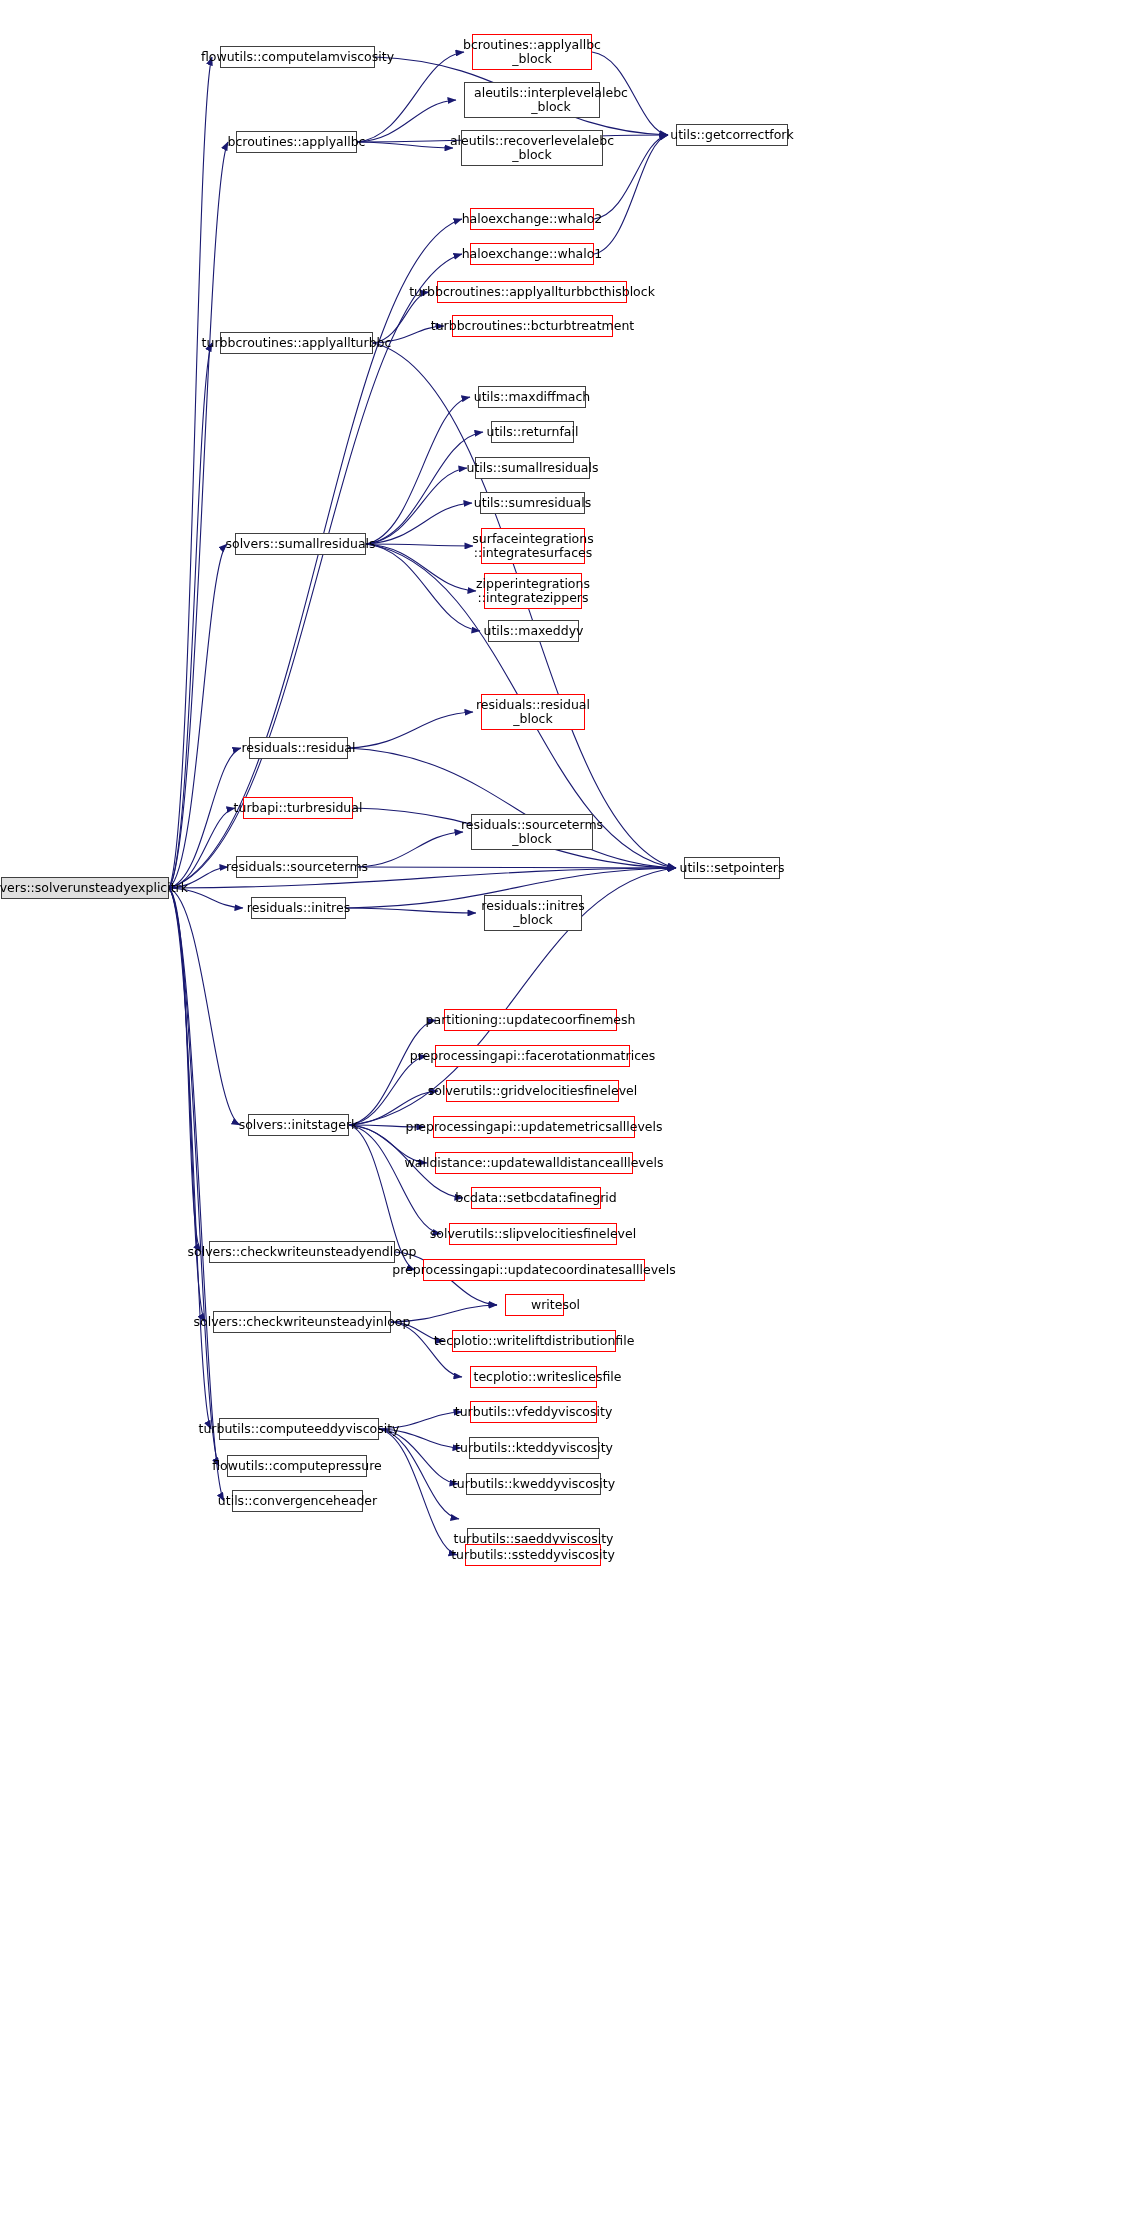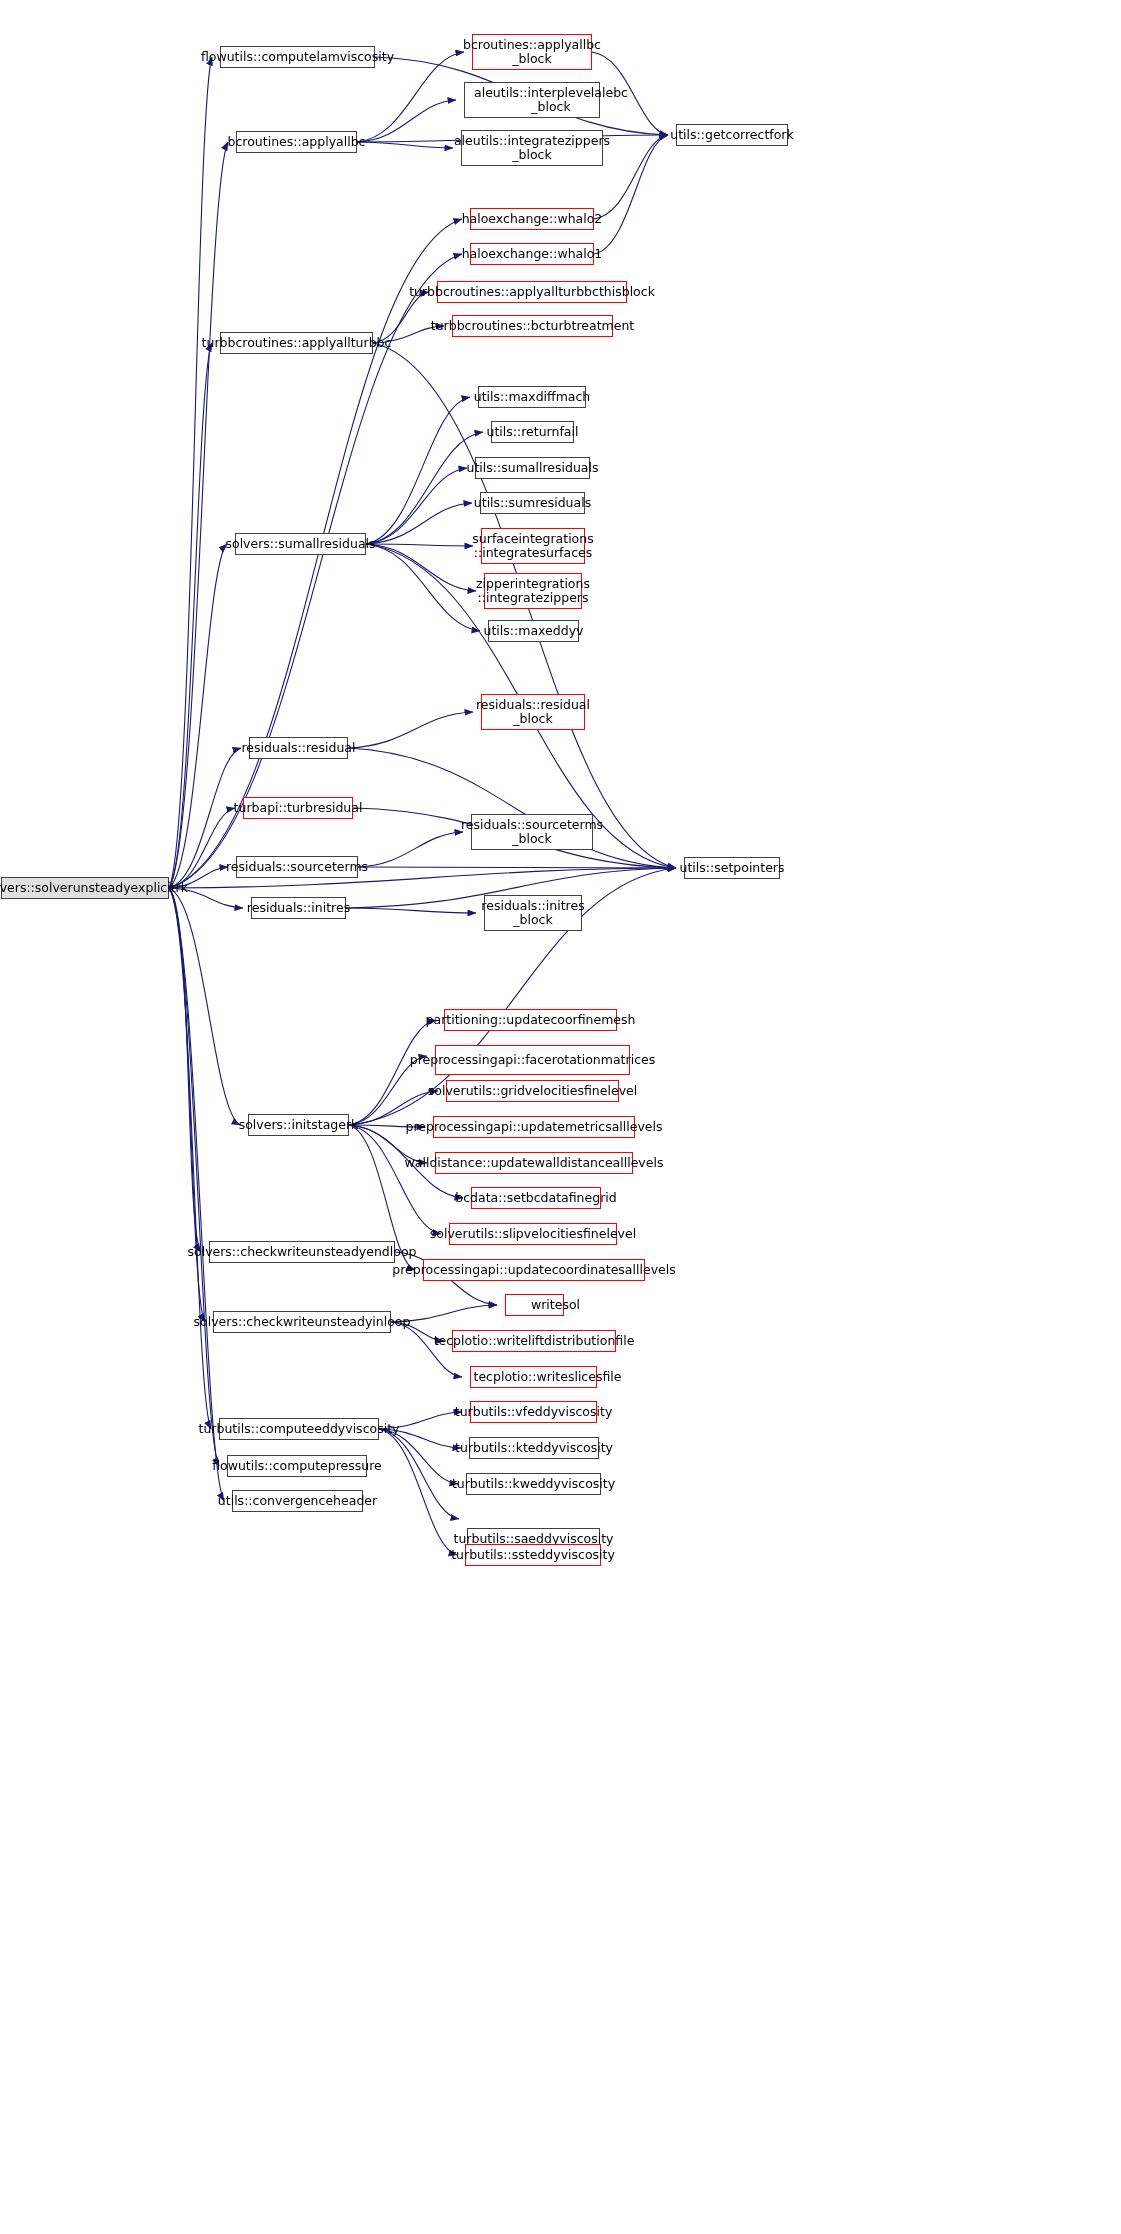--- a/index.html
+++ b/index.html
@@ -87,21 +87,21 @@
         <path d="M379,1429 C417.7,1436.56 426.3,1547.44 457,1555" marker-end="url(#ah)"></path>
       </g>
   </svg>
   <div id="node-layer">
       <div class="node root" style="left: 1px; top: 877px; width: 168px; height: 22px;">solvers::solverunsteadyexplicitrk</div>
       <div class="node black" style="left: 220px; top: 46px; width: 155px; height: 22px;">flowutils::computelamviscosity</div>
       <div class="node red" style="left: 472px; top: 34px; width: 120px; height: 36px;">bcroutines::applyallbc
 _block</div>
       <div class="node black" style="left: 464px; top: 82px; width: 136px; height: 36px; padding-left: 38px;">aleutils::interplevelalebc
 _block</div>
-      <div class="node black" style="left: 461px; top: 130px; width: 142px; height: 36px;">aleutils::integratezippers
+      <div class="node black" style="left: 461px; top: 130px; width: 142px; height: 36px;">aleutils::recoverlevelalebc
 _block</div>
       <div class="node black" style="left: 676px; top: 124px; width: 112px; height: 22px;">utils::getcorrectfork</div>
       <div class="node black" style="left: 236px; top: 131px; width: 121px; height: 22px;">bcroutines::applyallbc</div>
       <div class="node red" style="left: 470px; top: 208px; width: 124px; height: 22px;">haloexchange::whalo2</div>
       <div class="node red" style="left: 470px; top: 243px; width: 124px; height: 22px;">haloexchange::whalo1</div>
       <div class="node red" style="left: 437px; top: 281px; width: 190px; height: 22px;">turbbcroutines::applyallturbbcthisblock</div>
       <div class="node red" style="left: 452px; top: 315px; width: 161px; height: 22px;">turbbcroutines::bcturbtreatment</div>
       <div class="node black" style="left: 220px; top: 332px; width: 153px; height: 22px;">turbbcroutines::applyallturbbc</div>
       <div class="node black" style="left: 478px; top: 386px; width: 108px; height: 22px;">utils::maxdiffmach</div>
       <div class="node black" style="left: 491px; top: 421px; width: 83px; height: 22px;">utils::returnfail</div>
@@ -118,21 +118,21 @@
       <div class="node black" style="left: 249px; top: 737px; width: 99px; height: 22px;">residuals::residual</div>
       <div class="node red" style="left: 243px; top: 797px; width: 110px; height: 22px;">turbapi::turbresidual</div>
       <div class="node black" style="left: 471px; top: 814px; width: 122px; height: 36px;">residuals::sourceterms
 _block</div>
       <div class="node black" style="left: 684px; top: 857px; width: 96px; height: 22px;">utils::setpointers</div>
       <div class="node black" style="left: 236px; top: 856px; width: 122px; height: 22px;">residuals::sourceterms</div>
       <div class="node black" style="left: 251px; top: 897px; width: 95px; height: 22px;">residuals::initres</div>
       <div class="node black" style="left: 484px; top: 895px; width: 98px; height: 36px;">residuals::initres
 _block</div>
       <div class="node red" style="left: 444px; top: 1009px; width: 173px; height: 22px;">partitioning::updatecoorfinemesh</div>
-      <div class="node red" style="left: 435px; top: 1045px; width: 195px; height: 30px;">preprocessingapi::facerotationmatrices</div>
+      <div class="node red" style="left: 435px; top: 1045px; width: 195px; height: 22px;">preprocessingapi::facerotationmatrices</div>
       <div class="node red" style="left: 446px; top: 1080px; width: 173px; height: 22px;">solverutils::gridvelocitiesfinelevel</div>
       <div class="node red" style="left: 433px; top: 1116px; width: 202px; height: 22px;">preprocessingapi::updatemetricsalllevels</div>
       <div class="node red" style="left: 435px; top: 1152px; width: 198px; height: 22px;">walldistance::updatewalldistancealllevels</div>
       <div class="node red" style="left: 471px; top: 1187px; width: 130px; height: 22px;">bcdata::setbcdatafinegrid</div>
       <div class="node red" style="left: 449px; top: 1223px; width: 168px; height: 22px;">solverutils::slipvelocitiesfinelevel</div>
       <div class="node red" style="left: 423px; top: 1259px; width: 222px; height: 22px;">preprocessingapi::updatecoordinatesalllevels</div>
       <div class="node black" style="left: 248px; top: 1114px; width: 101px; height: 22px;">solvers::initstagerk</div>
       <div class="node black" style="left: 209px; top: 1241px; width: 186px; height: 22px;">solvers::checkwriteunsteadyendloop</div>
       <div class="node red" style="left: 505px; top: 1294px; width: 59px; height: 22px; padding-left: 42px;">writesol</div>
       <div class="node red" style="left: 452px; top: 1330px; width: 164px; height: 22px;">tecplotio::writeliftdistributionfile</div>

